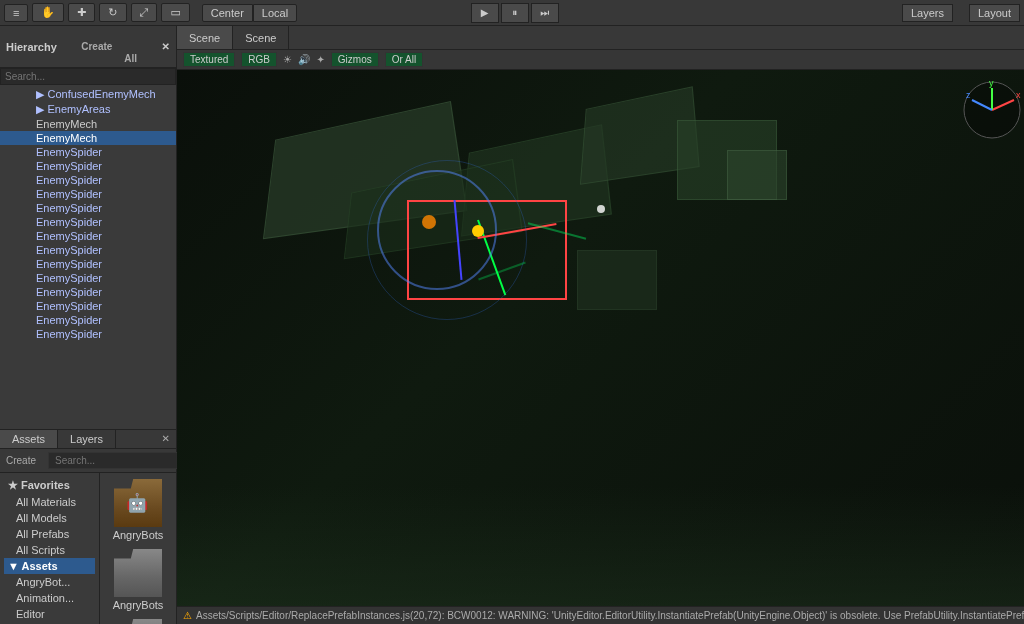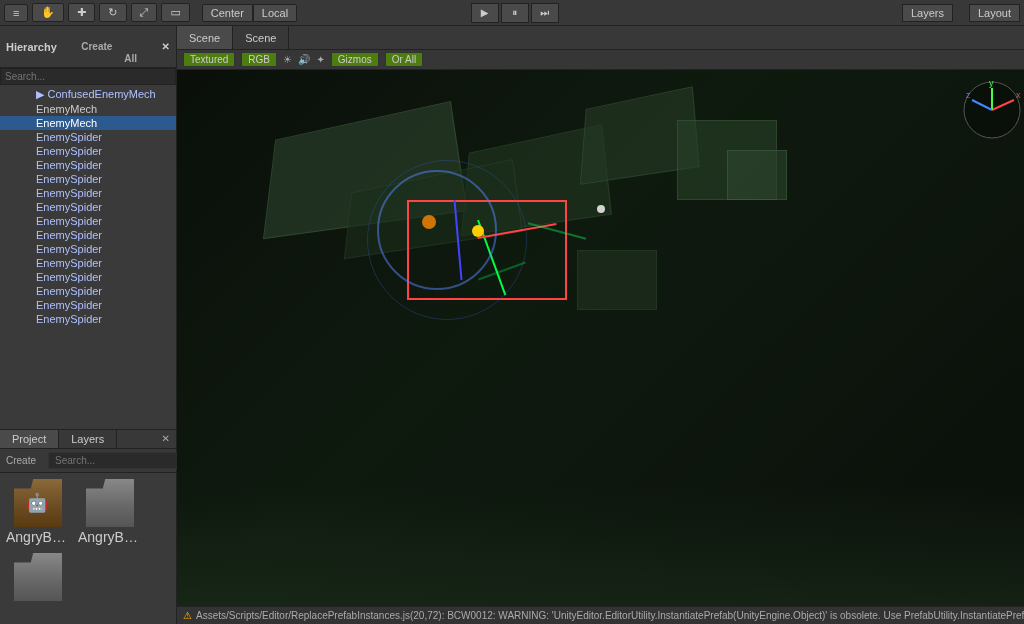--- a/index.html
+++ b/index.html
@@ -159,21 +159,21 @@
     }
     .asset-item {
       display: flex;
       flex-direction: column;
       align-items: center;
       width: 68px;
       cursor: pointer;
       padding: 2px;
     }
     .asset-label {
-      font-size: 14px;
+      font-size: 11px;
       text-align: center;
       color: #ccc;
       width: 100%;
       overflow: hidden;
       text-overflow: ellipsis;
       white-space: nowrap;
       margin-top: 2px;
     }
 
     
@@ -202,21 +202,21 @@
     .view-toolbar {
       display: flex;
       align-items: center;
       background: #363636;
       padding: 2px 6px;
       gap: 6px;
       border-bottom: 1px solid #222;
       font-size: 10px;
     }
     .view-toolbar-btn {
-      background: #4d7c0f; border: 1px solid #333; color: #ccc;
+      background: #14532d; border: 1px solid #333; color: #ccc;
       padding: 1px 6px; cursor: pointer; font-size: 10px;
     }
     .scene-viewport {
       flex: 1;
       background: #1a1a1a;
       position: relative;
       overflow: hidden;
     }
 
     
@@ -275,20 +275,21 @@
     <div id="hierarchy-panel" style="flex:1; overflow:hidden; display:flex; flex-direction:column;">
       <div class="panel-header">
         <span>Hierarchy</span>
         <span class="create-btn" style="font-size:10px; color:#aaa;">Create</span>
         <span style="font-size:10px; color:#aaa;margin-top:24px;">All</span>
         <span style="margin-left:auto; cursor:pointer; font-size:10px;">✕</span>
       </div>
       <input class="search-bar" placeholder="Search..." style="">
       <div class="hierarchy-list">
         <div class="h-item indent1" style="color:#b0c0ff;">▶ ConfusedEnemyMech</div>
+        <div class="h-item indent1" style="color:#b0c0ff;">▶ EnemyAreas</div>
         <div class="h-item indent1">EnemyMech</div>
         <div class="h-item indent1 selected">EnemyMech</div>
         <div class="h-item indent1" style="color:#b0c0ff;">EnemySpider</div>
         <div class="h-item indent1" style="color:#b0c0ff;">EnemySpider</div>
         <div class="h-item indent1" style="color:#b0c0ff;">EnemySpider</div>
         <div class="h-item indent1" style="color:#b0c0ff;">EnemySpider</div>
         <div class="h-item indent1" style="color:#b0c0ff;">EnemySpider</div>
         <div class="h-item indent1" style="color:#b0c0ff;">EnemySpider</div>
         <div class="h-item indent1" style="color:#b0c0ff;">EnemySpider</div>
         <div class="h-item indent1" style="color:#b0c0ff;">EnemySpider</div>
@@ -296,31 +297,44 @@
         <div class="h-item indent1" style="color:#b0c0ff;">EnemySpider</div>
         <div class="h-item indent1" style="color:#b0c0ff;">EnemySpider</div>
         <div class="h-item indent1" style="color:#b0c0ff;">EnemySpider</div>
         <div class="h-item indent1" style="color:#b0c0ff;">EnemySpider</div>
         <div class="h-item indent1" style="color:#b0c0ff;">EnemySpider</div>
       </div>
     </div>
 
     <div id="bottom-left">
       <div class="bottom-tabs">
-        <div class="bottom-tab active">Project</div>
+        <div class="bottom-tab active">Assets</div>
         <div class="bottom-tab">Layers</div>
         <span style="margin-left:auto; padding:3px 6px; cursor:pointer; color:#aaa; font-size:10px;">✕</span>
       </div>
       <div class="project-toolbar">
         <span class="create-btn">Create</span>
         <input class="project-search" placeholder="Search..." style="">
         <span style="color:#aaa;">🔒</span>
         <span style="color:#aaa;">⚙</span>
       </div>
       <div class="project-content">
+        <div class="project-sidebar">
+          <div class="project-sidebar-item bold">★ Favorites</div>
+          <div class="project-sidebar-item" style="padding-left:12px;">All Materials</div>
+          <div class="project-sidebar-item" style="padding-left:12px;">All Models</div>
+          <div class="project-sidebar-item" style="padding-left:12px;">All Prefabs</div>
+          <div class="project-sidebar-item" style="padding-left:12px;">All Scripts</div>
+          <div class="project-sidebar-item bold selected">▼ Assets</div>
+          <div class="project-sidebar-item" style="padding-left:12px;">AngryBot...</div>
+          <div class="project-sidebar-item" style="padding-left:12px;">Animation...</div>
+          <div class="project-sidebar-item" style="padding-left:12px;">Editor</div>
+          <div class="project-sidebar-item" style="padding-left:12px;">Explosion...</div>
+
+        </div>
         <div class="assets-grid">
 
           <div class="asset-item">
             <div style="width:48px;height:48px;background:linear-gradient(180deg,#8a6a3a 0%,#6a4a20 60%,#5a3a10 100%);clip-path:polygon(0 20%,35% 20%,40% 0,100% 0,100% 100%,0 100%);display:flex;align-items:center;justify-content:center;font-size:18px;">🤖</div>
             <div class="asset-label">AngryBots</div>
           </div>
           <div class="asset-item">
             <div class="asset-icon-folder" style="width:48px;height:48px;background:linear-gradient(180deg,#888 0%,#666 60%,#555 100%);clip-path:polygon(0 20%,35% 20%,40% 0,100% 0,100% 100%,0 100%);"></div>
             <div class="asset-label">AngryBots</div>
           </div>

